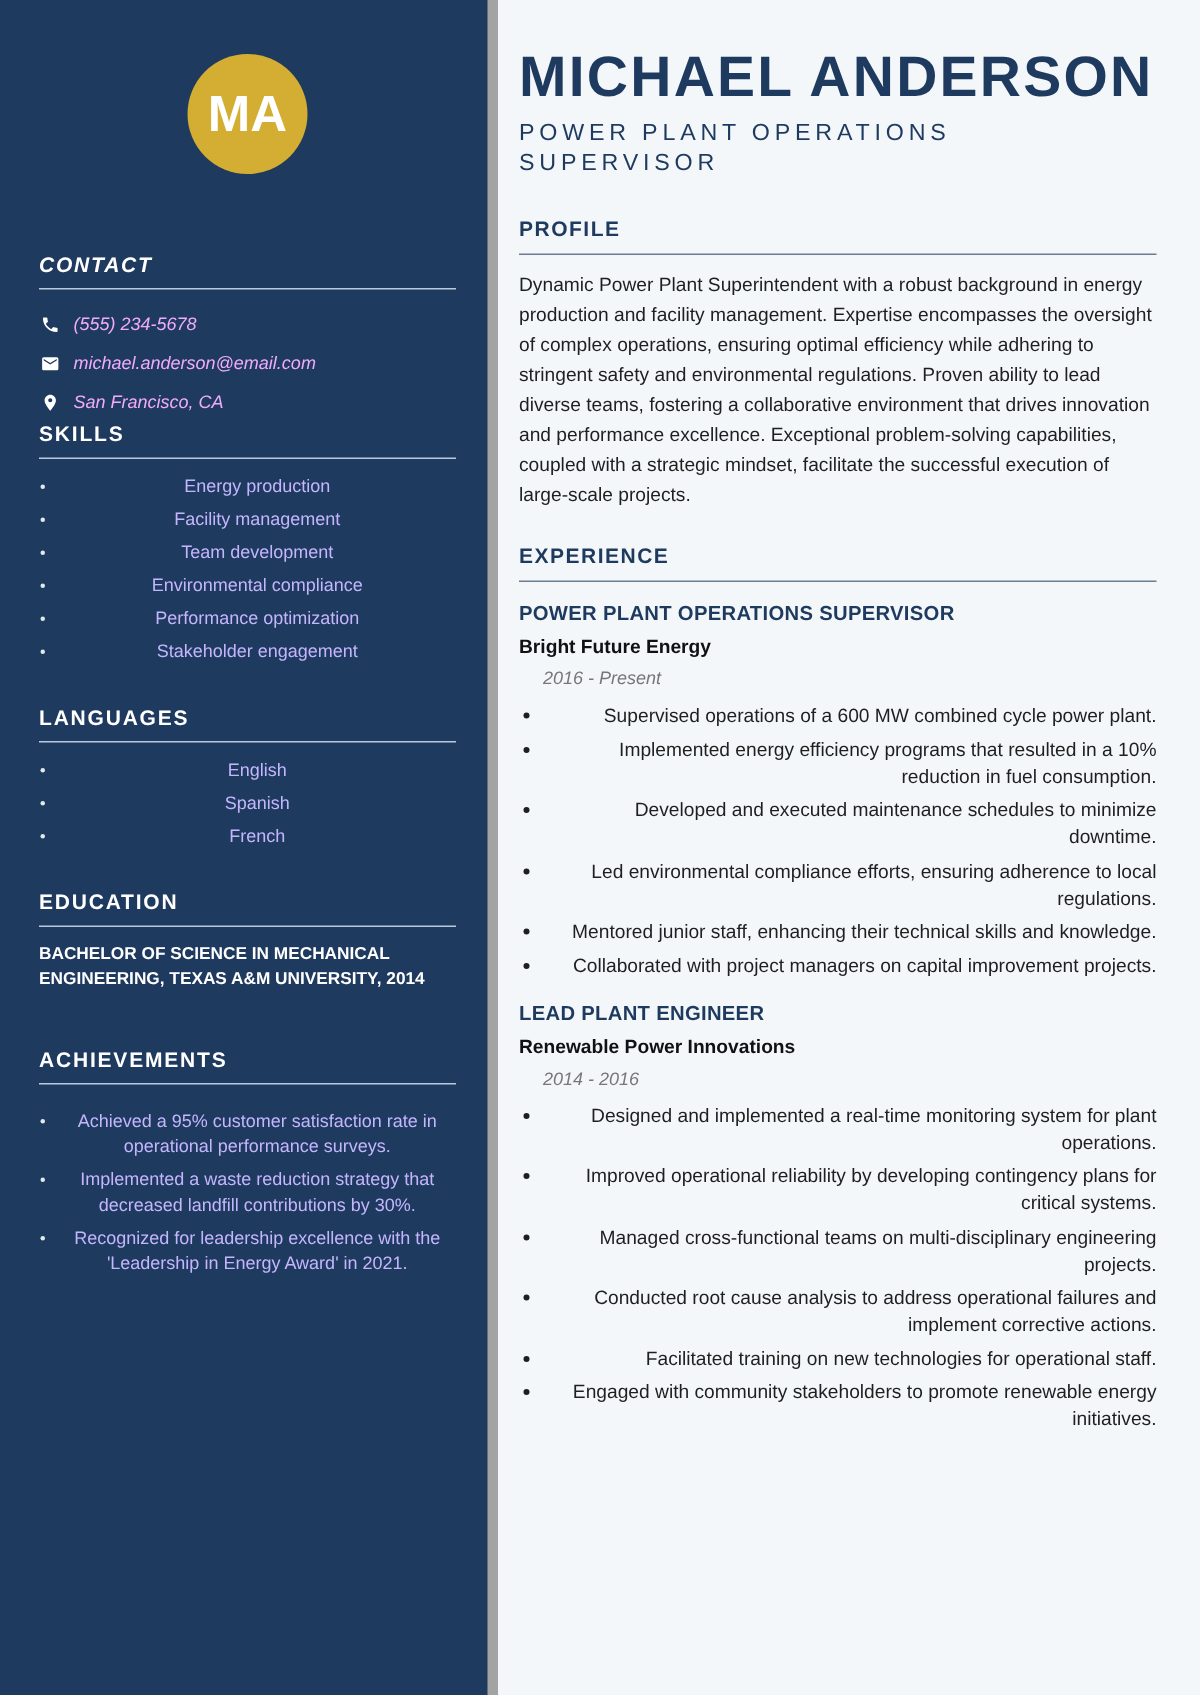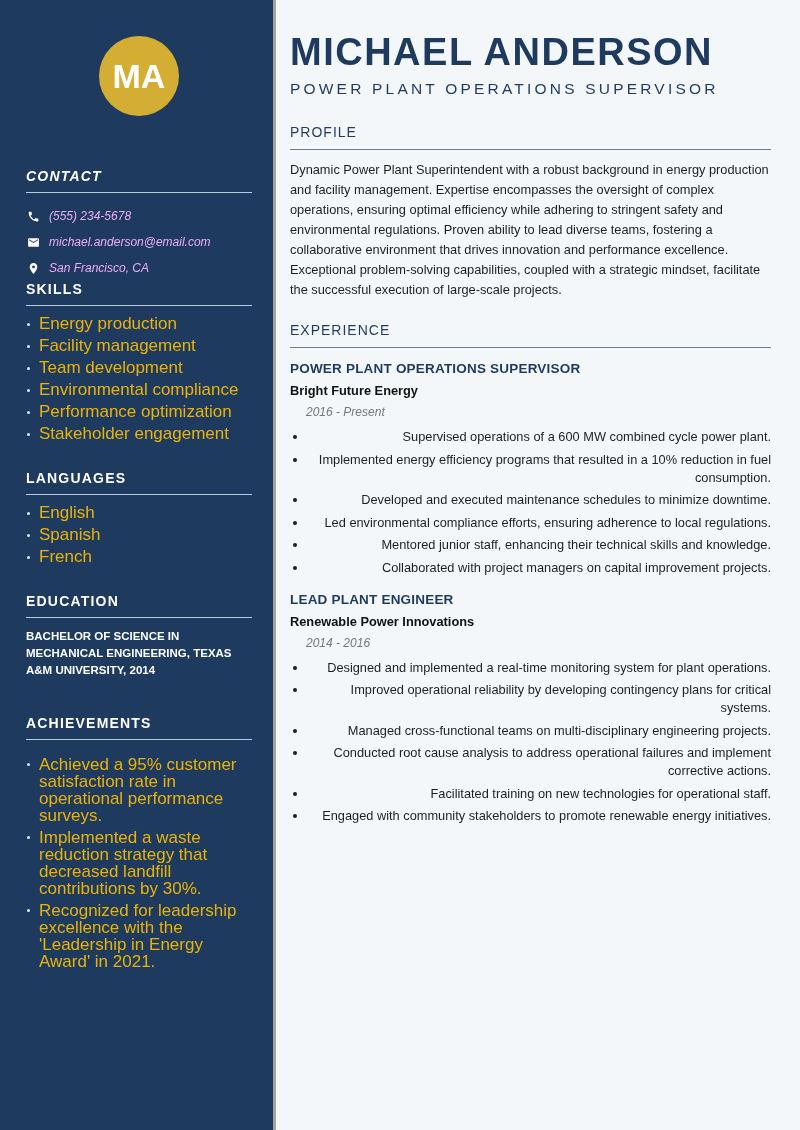--- a/index.html
+++ b/index.html
@@ -6,26 +6,26 @@
     html, body { width: 800px; height: 1130px; overflow: hidden; }
     body {
       font-family: "Liberation Sans", "DejaVu Sans", sans-serif;
       background: #f3f7f9;
       position: relative;
     }
     .page { display: flex; width: 800px; height: 1130px; }
 
     
     .sidebar {
-      width: 276px;
+      width: 332px;
       height: 1130px;
       background: #1e3a5f;
       color: #e9eef5;
       padding: 0 21px 0 26px;
-      border-right: 3px solid #a3a3a3;
+      border-right: 7px solid #a3a3a3;
       flex-shrink: 0;
     }
     .avatar-wrap { display: flex; justify-content: center; padding-top: 36px; }
     .avatar {
       width: 80px; height: 80px; border-radius: 50%;
       background: #d4ae32;
       color: #ffffff;
       display: flex; align-items: center; justify-content: center;
       font-weight: 700; font-size: 34px; letter-spacing: 0px;
     }
@@ -51,24 +51,25 @@
 
     .skills-section { }
     .languages-section { margin-top: 28px; }
     .education-section { margin-top: 28px; }
     .achievements-section { margin-top: 36px; }
 
     .bullet-list { list-style: none; margin-top: 10px; }
     .bullet-list li {
       position: relative;
       padding-left: 13px;
-      font-size: 17px;
+      font-size: 12px;
       line-height: 16px;
-      color: #eab308;
+      color: #c4b5fd;
       margin-bottom: 6px;
+      text-align: center;
     }
     .bullet-list li::before {
       content: "";
       position: absolute; left: 1px; top: 7px;
       width: 3px; height: 3px; border-radius: 50%;
       background: #e2e8f0;
     }
     .ach-list li { line-height: 17px; margin-bottom: 5px; }
     .ach-list { margin-top: 16px; }
 
@@ -91,21 +92,21 @@
       color: #1e3a5f;
       line-height: 44px;
     }
     .title {
       margin-top: 5px;
       font-size: 15.5px; letter-spacing: 3.2px;
       color: #1e3a5f;
       line-height: 20px;
     }
     .main-heading {
-      font-size: 14px; font-weight: 400; letter-spacing: 1px;
+      font-size: 14px; font-weight: 700; letter-spacing: 1px;
       color: #1e3a5f;
       padding-bottom: 9px;
       border-bottom: 1.5px solid #6b7d90;
     }
     .profile-section { margin-top: 25px; }
     .profile-text {
       margin-top: 10px;
       font-size: 12.8px; line-height: 20px;
       color: #1f1f1f;
     }

